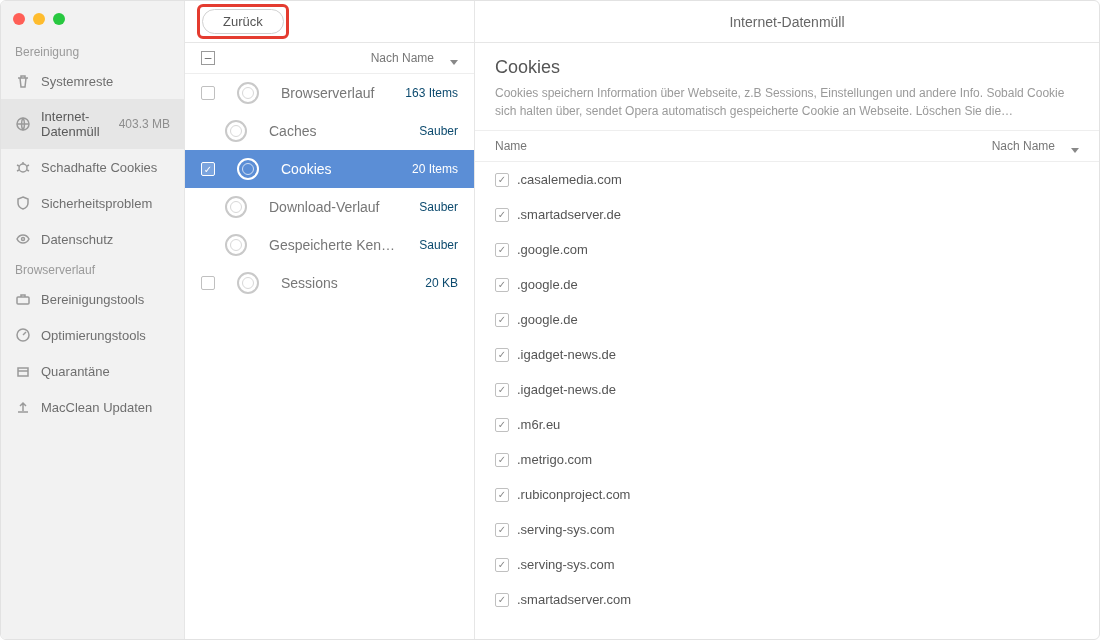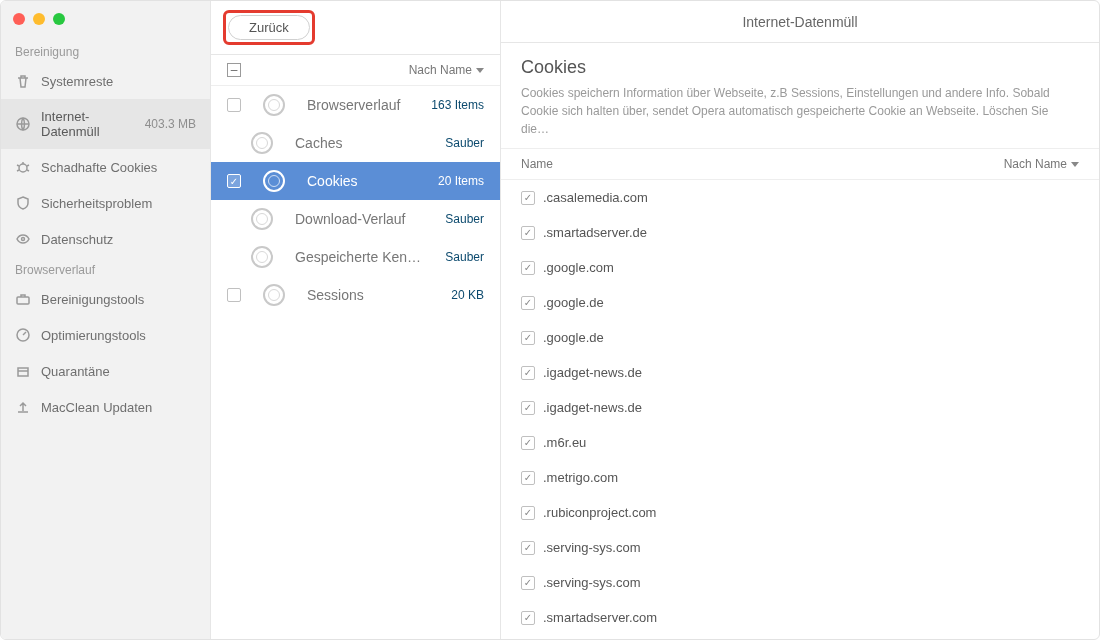--- a/index.html
+++ b/index.html
@@ -1,39 +1,39 @@
 <!DOCTYPE html>
 <html><head>
 <meta charset="utf-8">
 <style>
 * { box-sizing: border-box; margin: 0; padding: 0; }
 body { font-family: -apple-system, "Helvetica Neue", Arial, sans-serif; font-size: 13px; color: #333; background: #fff; width: 1100px; height: 640px; overflow: hidden; }
 .window { display: flex; width: 1100px; height: 640px; border: 1px solid #e2e2e2; border-radius: 6px; overflow: hidden; }
 
-.sidebar { width: 210px; background: #f2f2f2; border-right: 1px solid #e6e6e6; display: flex; flex-direction: column; }
+.sidebar { width: 184px; background: #f2f2f2; border-right: 1px solid #e6e6e6; display: flex; flex-direction: column; }
 .traffic { display: flex; gap: 8px; padding: 12px 12px 14px 12px; }
 .dot { width: 12px; height: 12px; border-radius: 50%; }
 .dot.red { background: #ff5f57; }
 .dot.yellow { background: #febc2e; }
 .dot.green { background: #28c840; }
 .sec-title { padding: 6px 14px 4px; font-size: 12px; color: #9a9a9a; }
 .nav-item { display: flex; align-items: center; gap: 10px; padding: 10px 14px; color: #6f6f6f; cursor: pointer; }
 .nav-item.active { background: #e6e6e6; color: #5a5a5a; }
 .nav-item .label { flex: 1; }
 .nav-item .meta { font-size: 12px; color: #8e8e8e; }
 .icon-s { width: 16px; height: 16px; display: inline-flex; align-items: center; justify-content: center; }
 .icon-s svg { width: 16px; height: 16px; stroke: #9a9a9a; fill: none; stroke-width: 1.5; }
 
 .middle { width: 290px; border-right: 1px solid #e6e6e6; display: flex; flex-direction: column; }
-.topbar { height: 54px; border-bottom: 1px solid #e6e6e6; display: flex; align-items: center; padding: 0 12px; }
+.topbar { height: 42px; border-bottom: 1px solid #e6e6e6; display: flex; align-items: center; padding: 0 12px; }
 .back-wrap { border: 3px solid #e43b2f; border-radius: 6px; padding: 2px; }
 .back-btn { border: 1px solid #d0d0d0; background: #fff; border-radius: 14px; padding: 4px 20px; font-size: 13px; color: #555; cursor: pointer; }
 .subhead { display: flex; align-items: center; justify-content: space-between; padding: 8px 16px; border-bottom: 1px solid #eee; }
 .collapse-btn { width: 14px; height: 14px; border: 1px solid #9a9a9a; display: inline-flex; align-items: center; justify-content: center; font-size: 12px; line-height: 1; color: #666; cursor: pointer; }
-.sort-lbl { color: #777; font-size: 12px; display: inline-flex; align-items: center; gap: 4px; cursor: pointer; }
+.sort-lbl { color: #777; font-size: 12px; display: inline-flex; align-items: flex-end; gap: 16px; cursor: pointer; }
 .tri { width: 0; height: 0; border-left: 4px solid transparent; border-right: 4px solid transparent; border-top: 5px solid #888; }
 
 .cat-row { display: flex; align-items: center; gap: 22px; padding: 8px 16px; color: #777; }
 .cat-row.child { padding-left: 40px; }
 .cat-row.selected { background: #5b8ed6; color: #fff; }
 .cat-row .cat-label { flex: 1; font-size: 14px; }
 .cat-row .cat-meta { font-size: 12px; color: #0c4a6e; }
 .cat-row.selected .cat-meta { color: #fff; font-weight: 500; }
 .chk { width: 14px; height: 14px; border: 1px solid #c0c0c0; border-radius: 2px; background: #fff; display: inline-flex; align-items: center; justify-content: center; cursor: pointer; }
 .chk.checked::after { content: "✓"; font-size: 10px; color: #888; }

